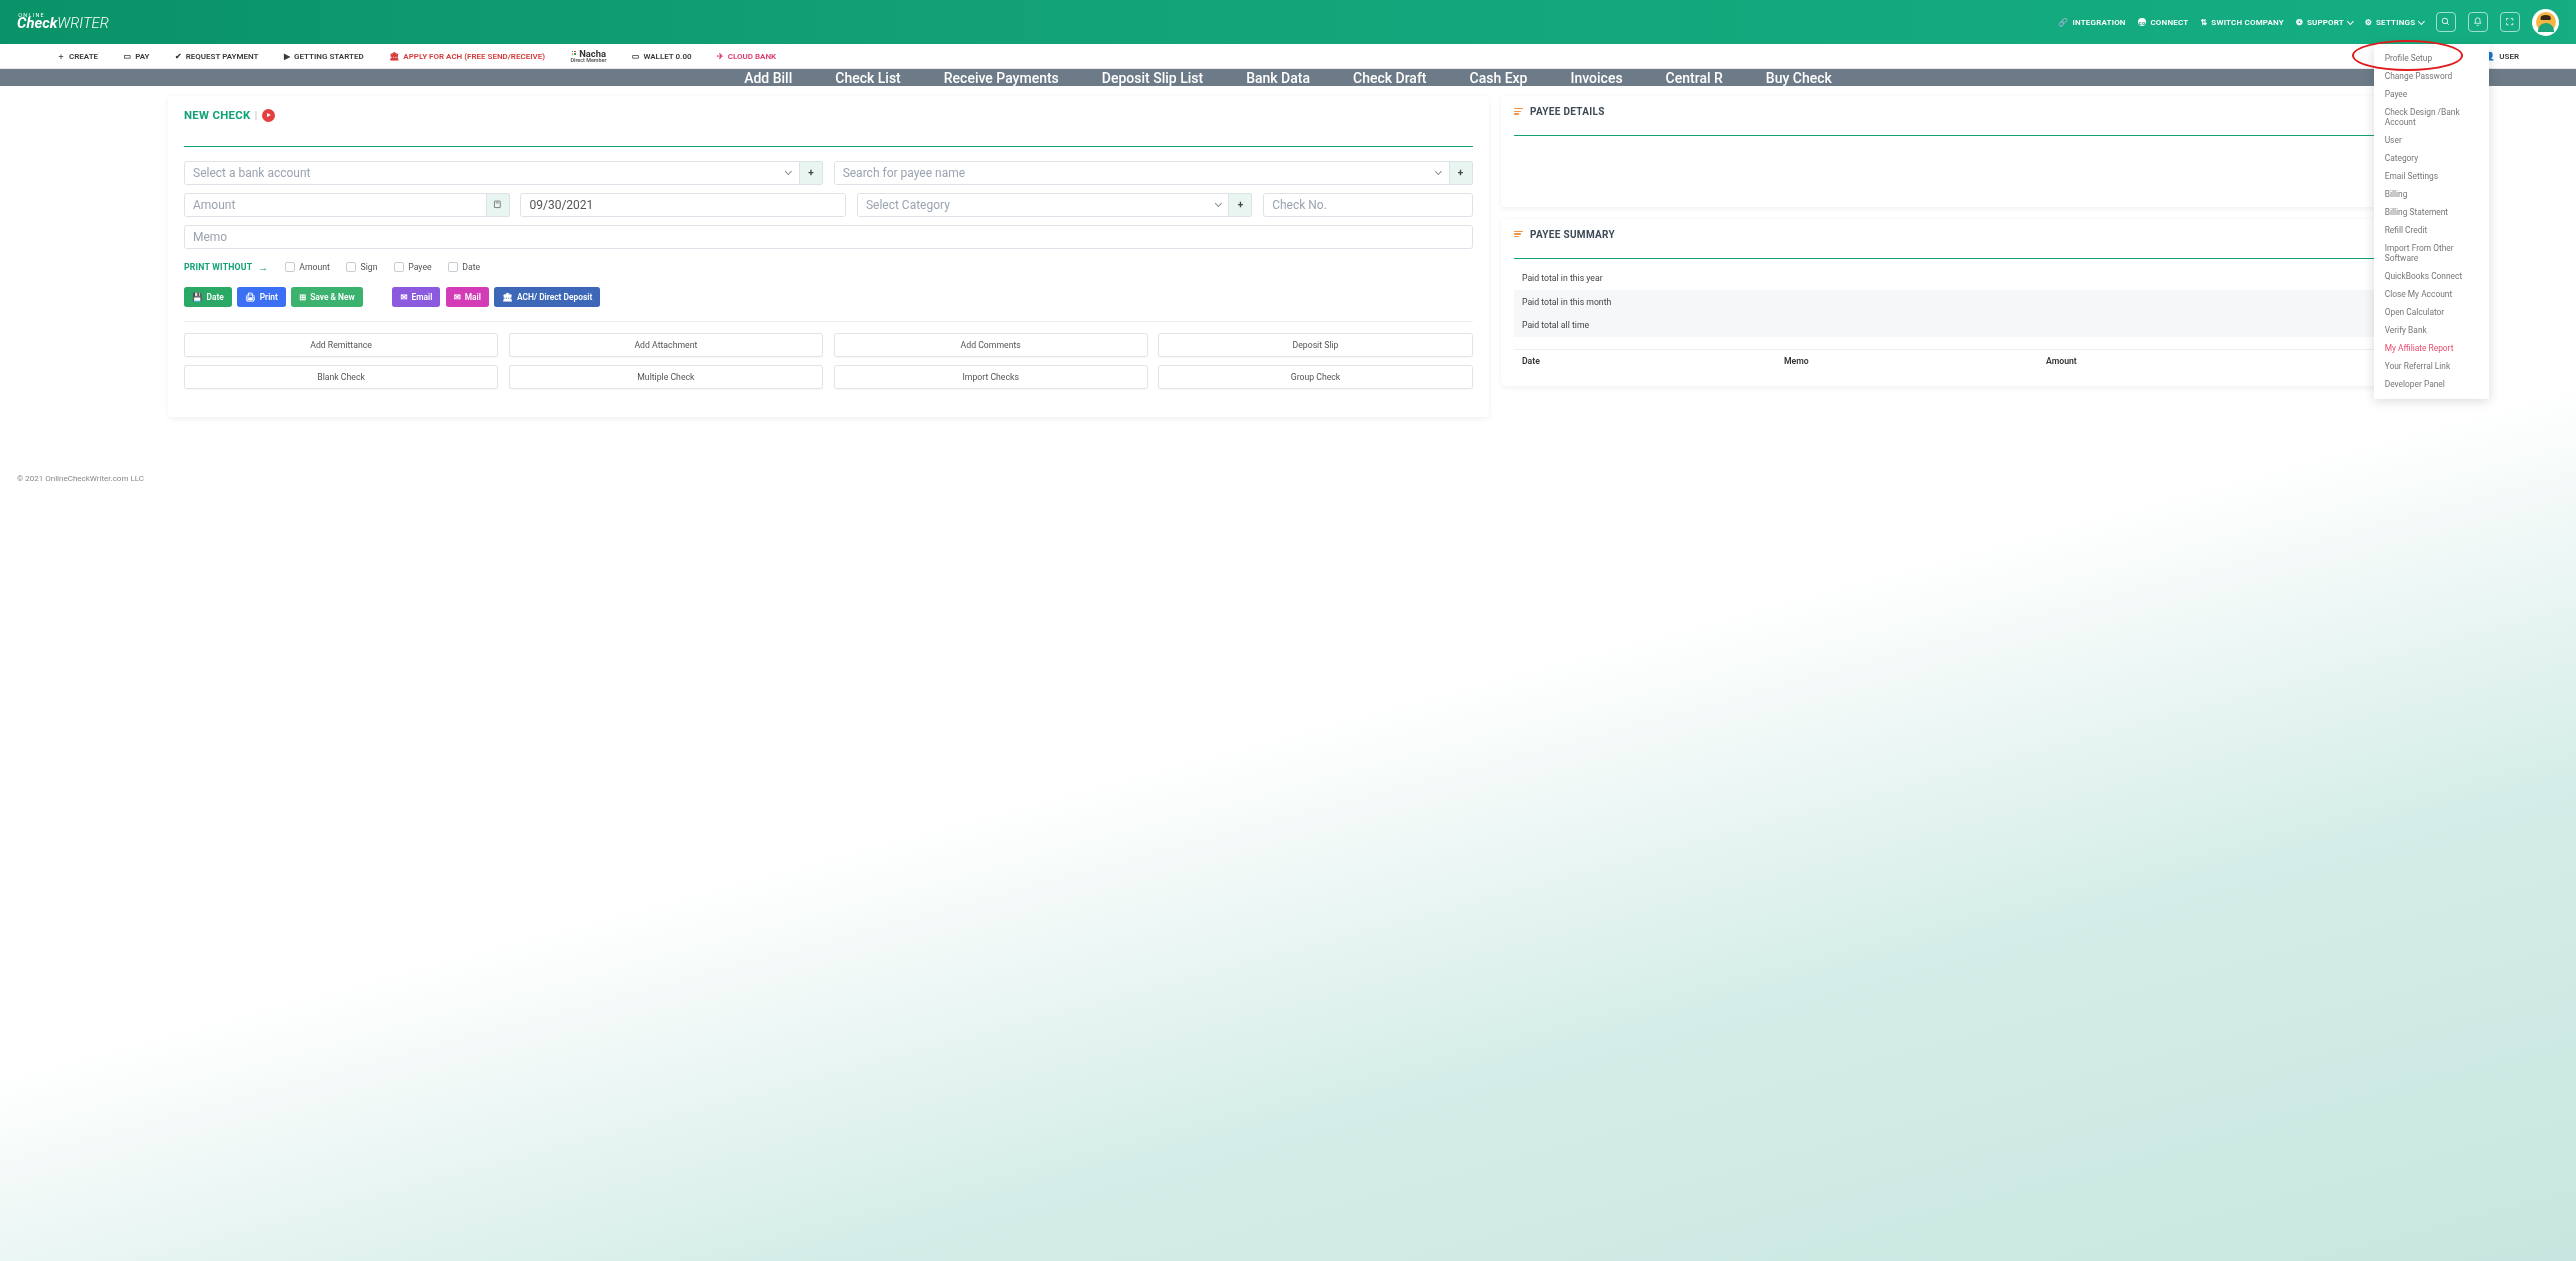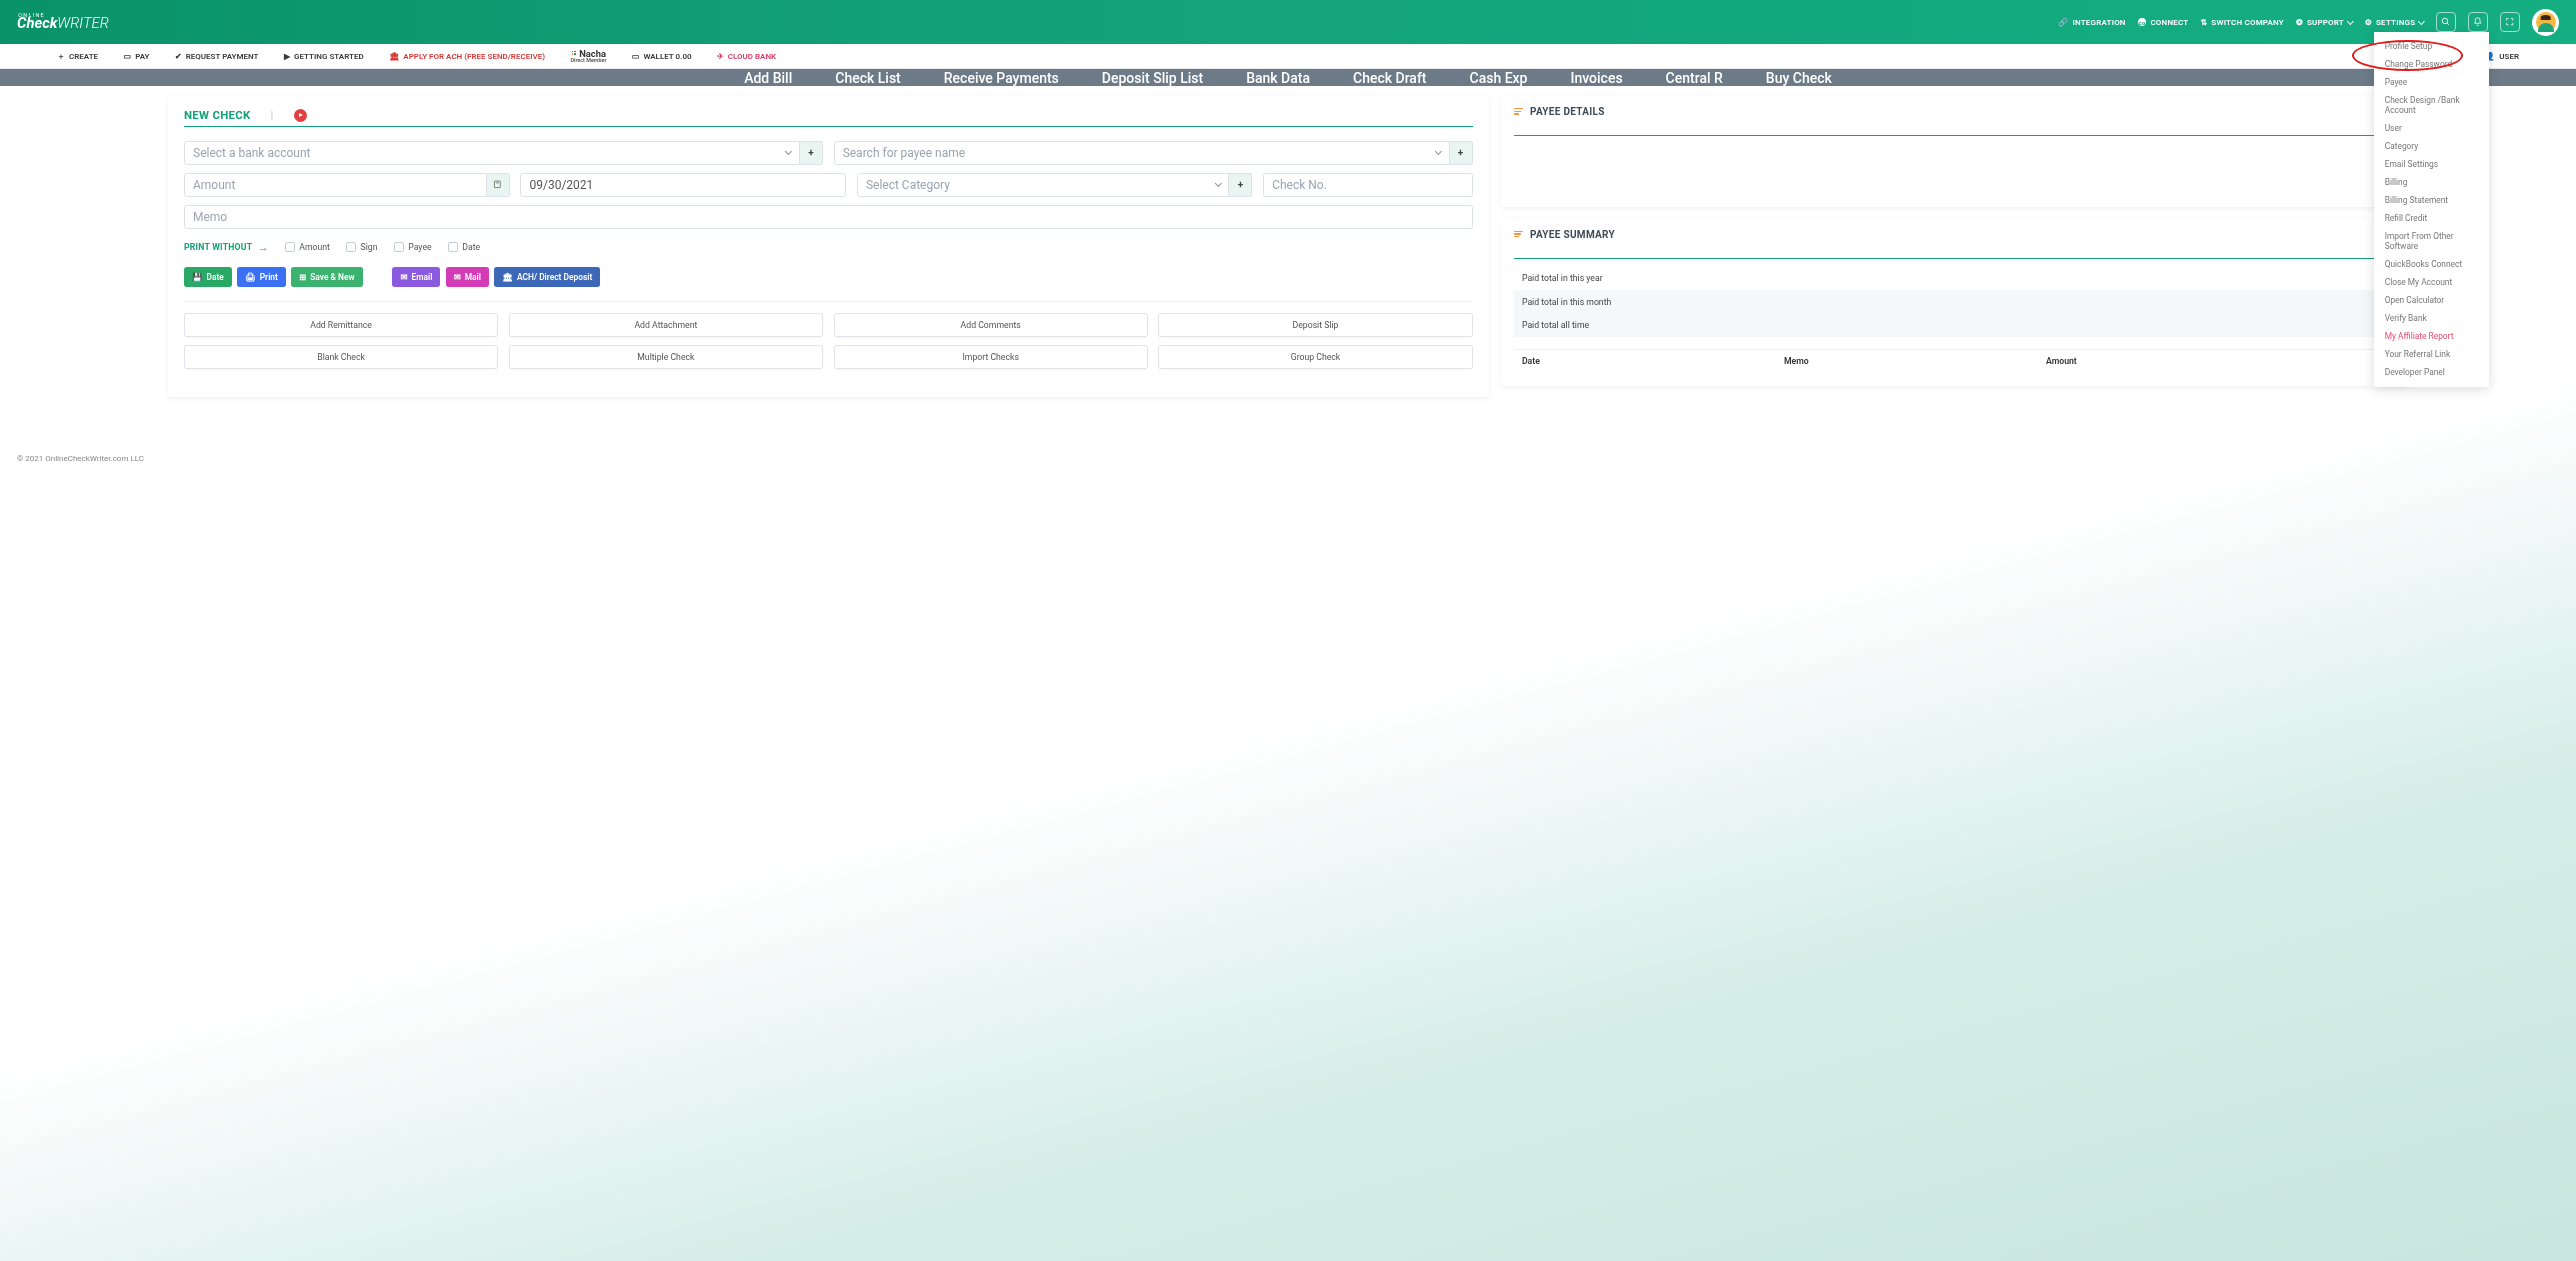--- a/index.html
+++ b/index.html
@@ -28,35 +28,35 @@
 .nacha { display:flex; flex-direction:column; align-items:flex-start; line-height:1; font-size:5.4px; color:#555; }
 .nacha .top { display:flex; align-items:center; gap:2px; font-size:9.4px; font-weight:bold; color:#333;}
 .nacha .dots { display:inline-block; width:6.7px; height:6.7px; background: radial-gradient(circle at 1.3px 1.3px, #1e9a6c 0.8px, transparent 0.8px), radial-gradient(circle at 4px 1.3px, #d63c3c 0.8px, transparent 0.8px), radial-gradient(circle at 1.3px 4px, #ff9933 0.8px, transparent 0.8px), radial-gradient(circle at 4px 4px, #1e9a6c 0.8px, transparent 0.8px); }
 .cloud-icon { color:#da3b6a; }
 
 
 .sub-nav { background:#6d7b88; height:17.4px; display:flex; align-items:center; justify-content:center; gap:0; color:#fff; font-size:14px; font-weight:500; }
 .sub-nav .sub-item { padding:0 21.5px; cursor:pointer; }
 
 
-.settings-dropdown { position:absolute; right:87px; top:32px; width:115px; background:#fff; box-shadow:0 2.7px 10.7px rgba(0,0,0,0.15); z-index:100; padding:5.4px 0; font-size:8.4px;margin-left:44px; }
+.settings-dropdown { position:absolute; right:87px; top:44px; width:115px; background:#fff; box-shadow:0 2.7px 10.7px rgba(0,0,0,0.15); z-index:100; padding:5.4px 0; font-size:8.4px;margin-left:44px; }
 .settings-dropdown .dd-item { padding:4px 10.7px; color:#777; cursor:pointer; }
 .settings-dropdown .dd-item.highlight { color:#e94b6f; }
 
 
 .circle-anno { position:absolute; right:113px; top:40px; width:111px; height:31px; border:2.7px solid #e11b1b; border-radius:50%; z-index:200; pointer-events:none; }
 
 
 .main { display:flex; gap:12px; padding:10px 168px 20px; align-items:flex-start; }
 .card { background:#fff; border-radius:4px; box-shadow:0 1.3px 5.4px rgba(0,0,0,0.06); }
 .card-left { flex:1.42; padding:12px 16px 20px; }
 .card-right-col { flex:1; display:flex; flex-direction:column; gap:12px; }
 .card-right { padding:9.4px 13.4px 13.4px; }
 
-.card-title { color:#13a278; font-size:11.4px; font-weight:700; letter-spacing:0.3px; padding-bottom:4px; border-bottom:1.3px solid #13a278; display:flex; align-items:center; gap:20px; margin-bottom:13.4px; }
+.card-title { color:#13a278; font-size:11.4px; font-weight:700; letter-spacing:0.3px; padding-bottom:24px; border-bottom:1.3px solid #13a278; display:flex; align-items:center; gap:4px; margin-bottom:13.4px; }
 .play-btn { width:13.4px; height:13.4px; border-radius:50%; background:#e53e3e; display:flex; align-items:center; justify-content:center; cursor:pointer; }
 .play-btn::after { content:''; width:0; height:0; border-left:4.7px solid #fff; border-top:2.7px solid transparent; border-bottom:2.7px solid transparent; margin-left:1.3px; }
 
 .card-title-right { font-size:10px; font-weight:700; color:#3e4a56; letter-spacing:0.3px; padding-bottom:18px; border-bottom:1.3px solid #13a278; display:flex; align-items:center; gap:6.7px; margin-bottom:4px; }
 .menu-icon-orange { display:inline-flex; flex-direction:column; gap:1.3px; }
 .menu-icon-orange span { display:block; height:1.3px; background:#f59342; border-radius:0.7px; }
 .menu-icon-orange span:nth-child(1){ width:9.4px; }
 .menu-icon-orange span:nth-child(2){ width:6.7px; }
 .menu-icon-orange span:nth-child(3){ width:4.7px; }
 

